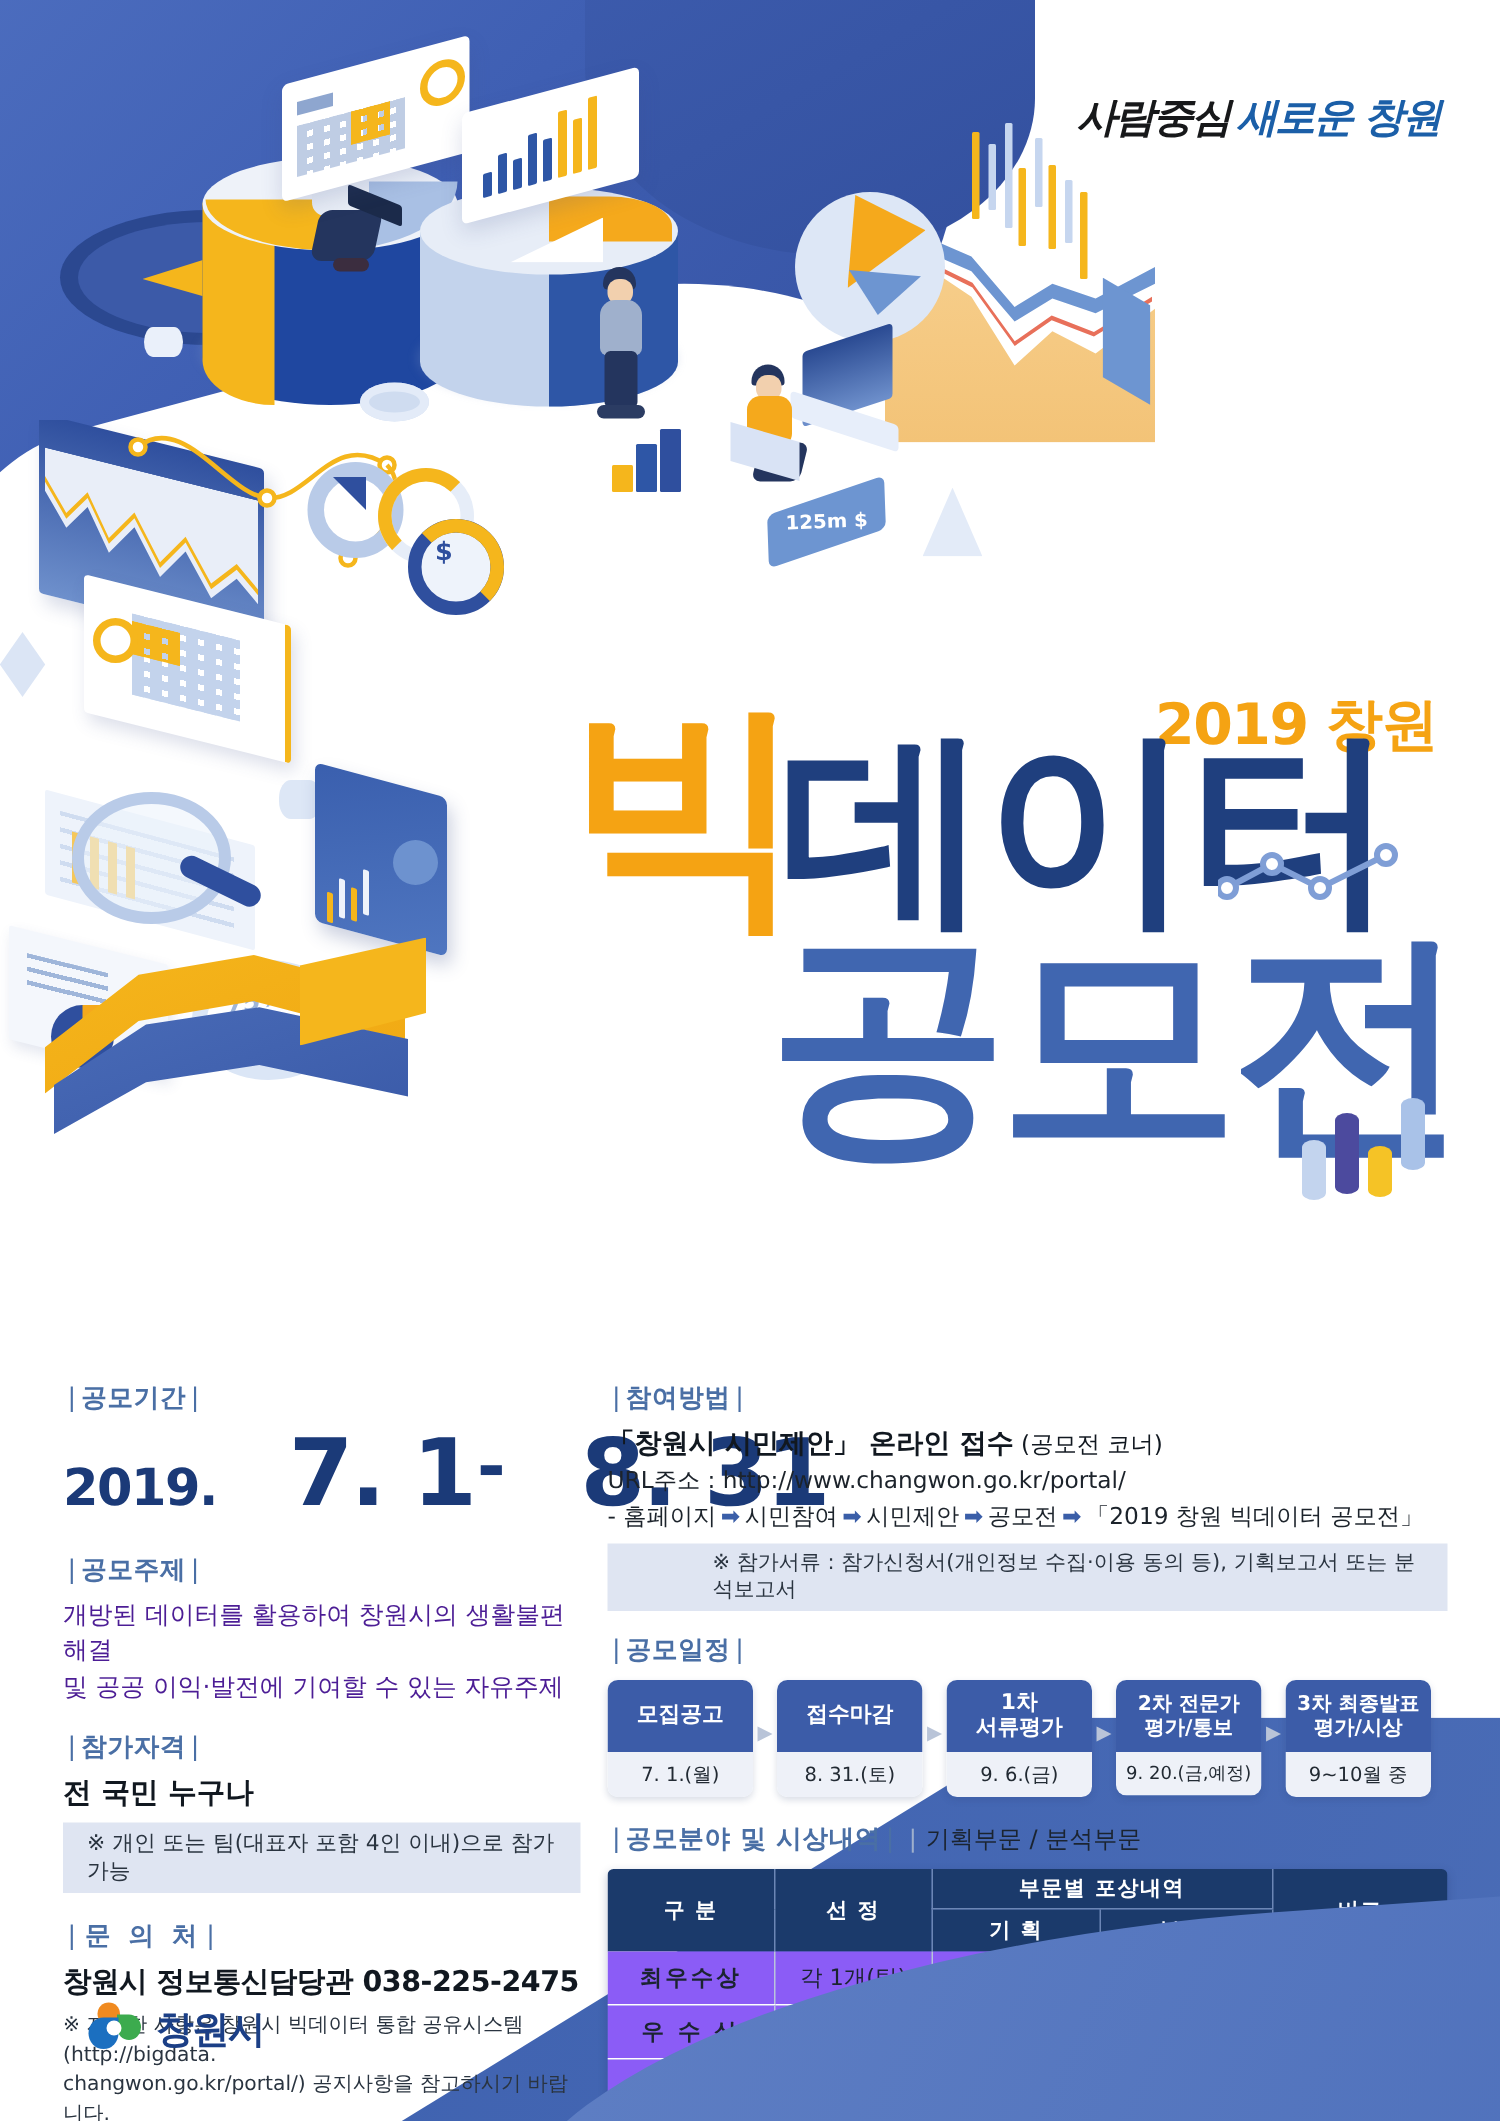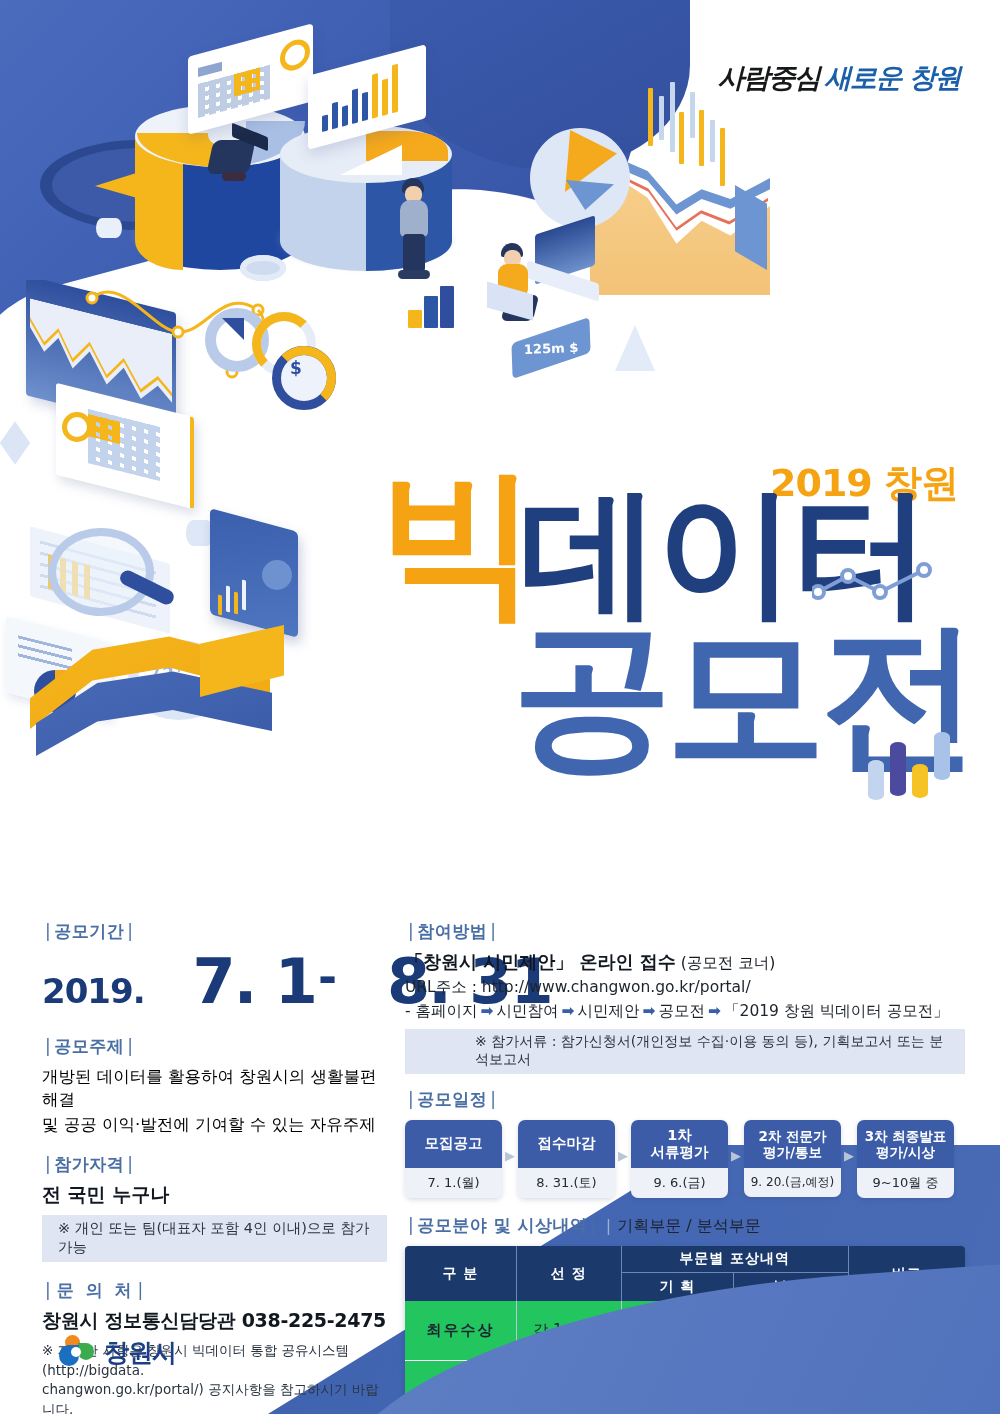--- a/index.html
+++ b/index.html
@@ -44,21 +44,21 @@
   .sec-label .bar-l,.sec-label .bar-r{color:#4a6fa5;font-weight:400;padding:0 3px;}
 
   .col-l{position:absolute;left:42px;top:20px;width:345px;}
   .col-r{position:absolute;left:405px;top:20px;width:560px;}
 
   .date-row{margin-top:2px;color:#1b3a78;font-weight:700;white-space:nowrap;}
   .date-y{font-size:34px;letter-spacing:-1px;}
   .date-b{font-size:62px;letter-spacing:-2px;margin-left:48px;}
   .date-dash{font-size:46px;position:relative;top:-10px;padding:0 2px;}
 
-  .body-txt{color:#000000;font-size:16.5px;line-height:1.42;margin-top:7px;}
+  .body-txt{color:#4c1d95;font-size:16.5px;line-height:1.42;margin-top:7px;}
   .strong-txt{color:#111820;font-size:19px;font-weight:700;margin-top:6px;}
   .note{background:#dfe5f2;color:#2a3440;font-size:14.5px;padding:4px 8px 5px 16px;
     margin-top:7px;display:block;}
   .small-note{color:#2a3440;font-size:13.5px;line-height:1.45;margin-top:7px;}
   .contact{color:#111820;font-size:19px;font-weight:700;margin-top:6px;letter-spacing:-.3px;}
 
   .mtop{margin-top:17px;}
 
   
   .p-line1{font-size:18px;color:#111820;margin-top:7px;}
@@ -82,21 +82,21 @@
     clip-path:polygon(455px 0,760px 0,760px 280px,0 280px);}
 
   
   .tbl{position:relative;margin-top:9px;width:560px;border-radius:4px;overflow:hidden;
     box-shadow:0 2px 6px rgba(30,50,100,.25);}
   table{border-collapse:collapse;width:100%;}
   thead td{background:#1b3a6b;color:#fff;font-size:14px;font-weight:700;text-align:center;
     padding:5px 2px;letter-spacing:1px;}
   thead td.grp{border-bottom:1px solid #6c86b5;padding:4px 2px;}
   thead td.sep{border-left:1px solid #6c86b5;}
-  tbody td{background:#22c55e;color:#1b2430;font-size:15px;text-align:center;padding:20px 2px;
+  tbody td{background:#8b5cf6;color:#1b2430;font-size:15px;text-align:center;padding:8px 2px;
     border-bottom:1px solid #fff;}
   tbody td.sep{border-left:1px solid #b9c4dc;}
   tbody td.first{font-weight:700;letter-spacing:2px;}
   tbody tr:last-child td{border-bottom:none;}
 
   
   .flogo{position:absolute;left:59px;top:435px;display:flex;align-items:center;}
   .flogo .mark{width:36px;height:34px;position:relative;margin-right:9px;}
   .flogo .txt{font-size:25px;font-weight:700;color:#1b3f86;letter-spacing:-1px;}
 

